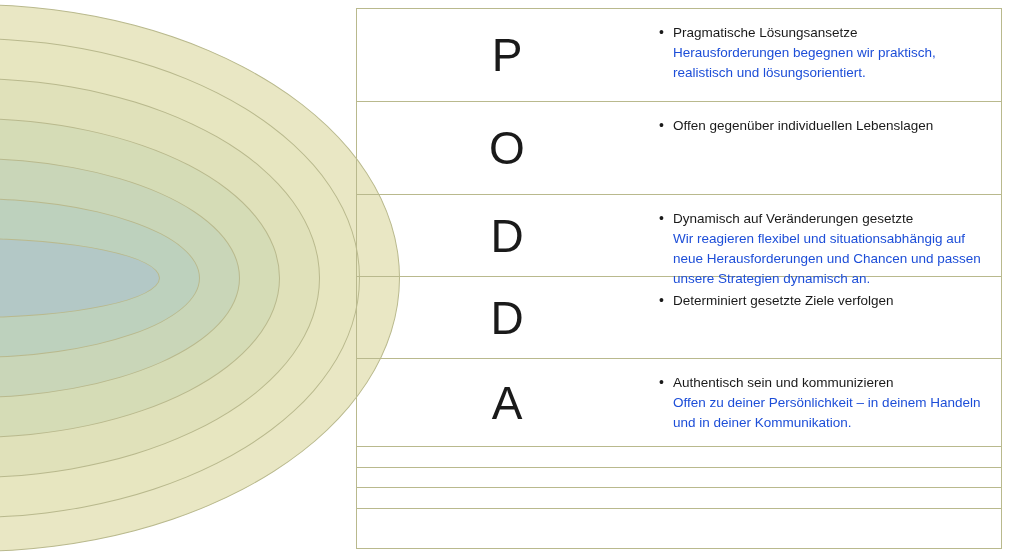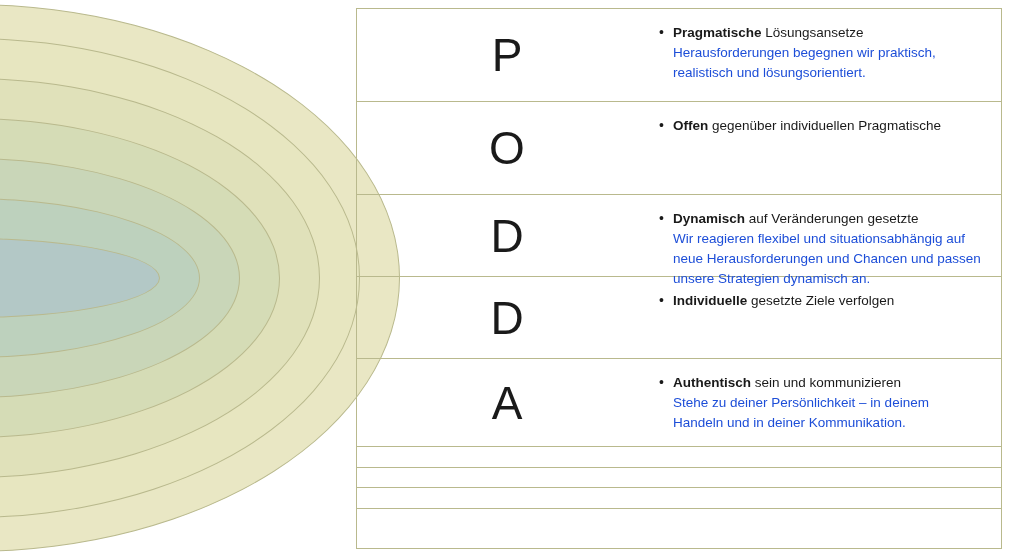--- a/index.html
+++ b/index.html
@@ -83,21 +83,21 @@
   }
   .bullet-line::before {
     content: "\2022";
     position: absolute;
     left: 0;
     top: -1px;
     font-size: 14px;
     color: #1a1a1a;
   }
   .bullet-line b {
-    font-weight: bold;
+    font-weight: normal;
   }
   .desc {
     font-size: 13.5px;
     line-height: 1.48;
     color: #1d4ed8;
     padding-left: 14px;
   }
 
   
   .row-p { height: 93px; }
@@ -135,21 +135,21 @@
         <div class="desc">Herausforderungen begegnen wir praktisch, realistisch und lösungsorientiert.</div>
       </div>
     </div>
 
     <div class="row row-o">
       <div class="letter-cell">
         <span class="letter">O</span>
       </div>
       <div class="text-cell">
         <div class="bullet-line">
-          <b>Offen</b><span> gegenüber individuellen Pragmatische</span>
+          <b>Offen</b><span> gegenüber individuellen Lebenslagen</span>
         </div>
       </div>
     </div>
 
     <div class="row row-d1">
       <div class="letter-cell">
         <span class="letter">D</span>
       </div>
       <div class="text-cell">
         <div class="bullet-line">
@@ -158,34 +158,34 @@
         <div class="desc">Wir reagieren flexibel und situationsabhängig auf neue Herausforderungen und Chancen und passen unsere Strategien dynamisch an.</div>
       </div>
     </div>
 
     <div class="row row-d2">
       <div class="letter-cell">
         <span class="letter">D</span>
       </div>
       <div class="text-cell">
         <div class="bullet-line">
-          <b>Individuelle</b><span> gesetzte Ziele verfolgen</span>
+          <b>Determiniert</b><span> gesetzte Ziele verfolgen</span>
         </div>
       </div>
     </div>
 
     <div class="row row-a">
       <div class="letter-cell">
         <span class="letter">A</span>
       </div>
       <div class="text-cell">
         <div class="bullet-line">
           <b>Authentisch</b><span> sein und kommunizieren</span>
         </div>
-        <div class="desc">Stehe zu deiner Persönlichkeit – in deinem Handeln und in deiner Kommunikation.</div>
+        <div class="desc">Offen zu deiner Persönlichkeit – in deinem Handeln und in deiner Kommunikation.</div>
       </div>
     </div>
 
     <div class="row row-empty"></div>
     <div class="row row-empty"></div>
     <div class="row row-empty"></div>
     <div class="row row-empty"></div>
 
   </div>
 </div>

